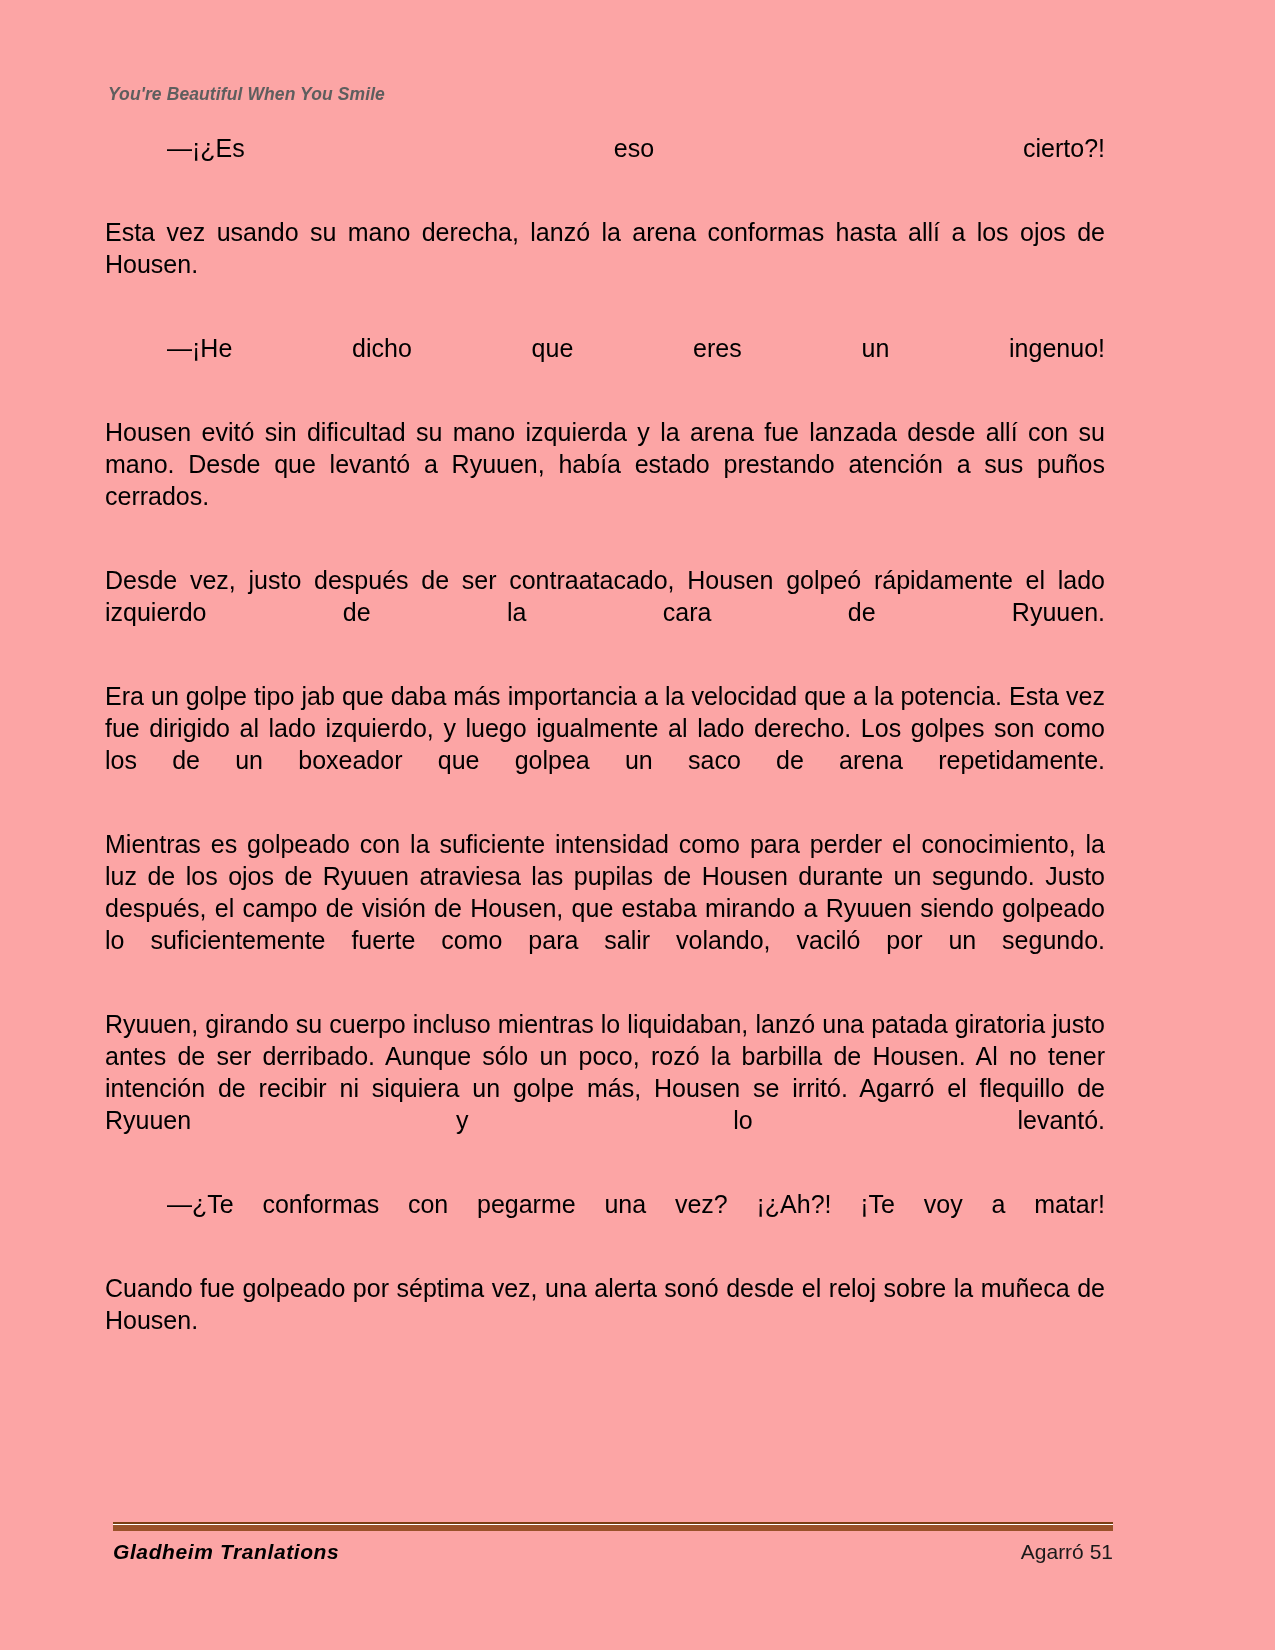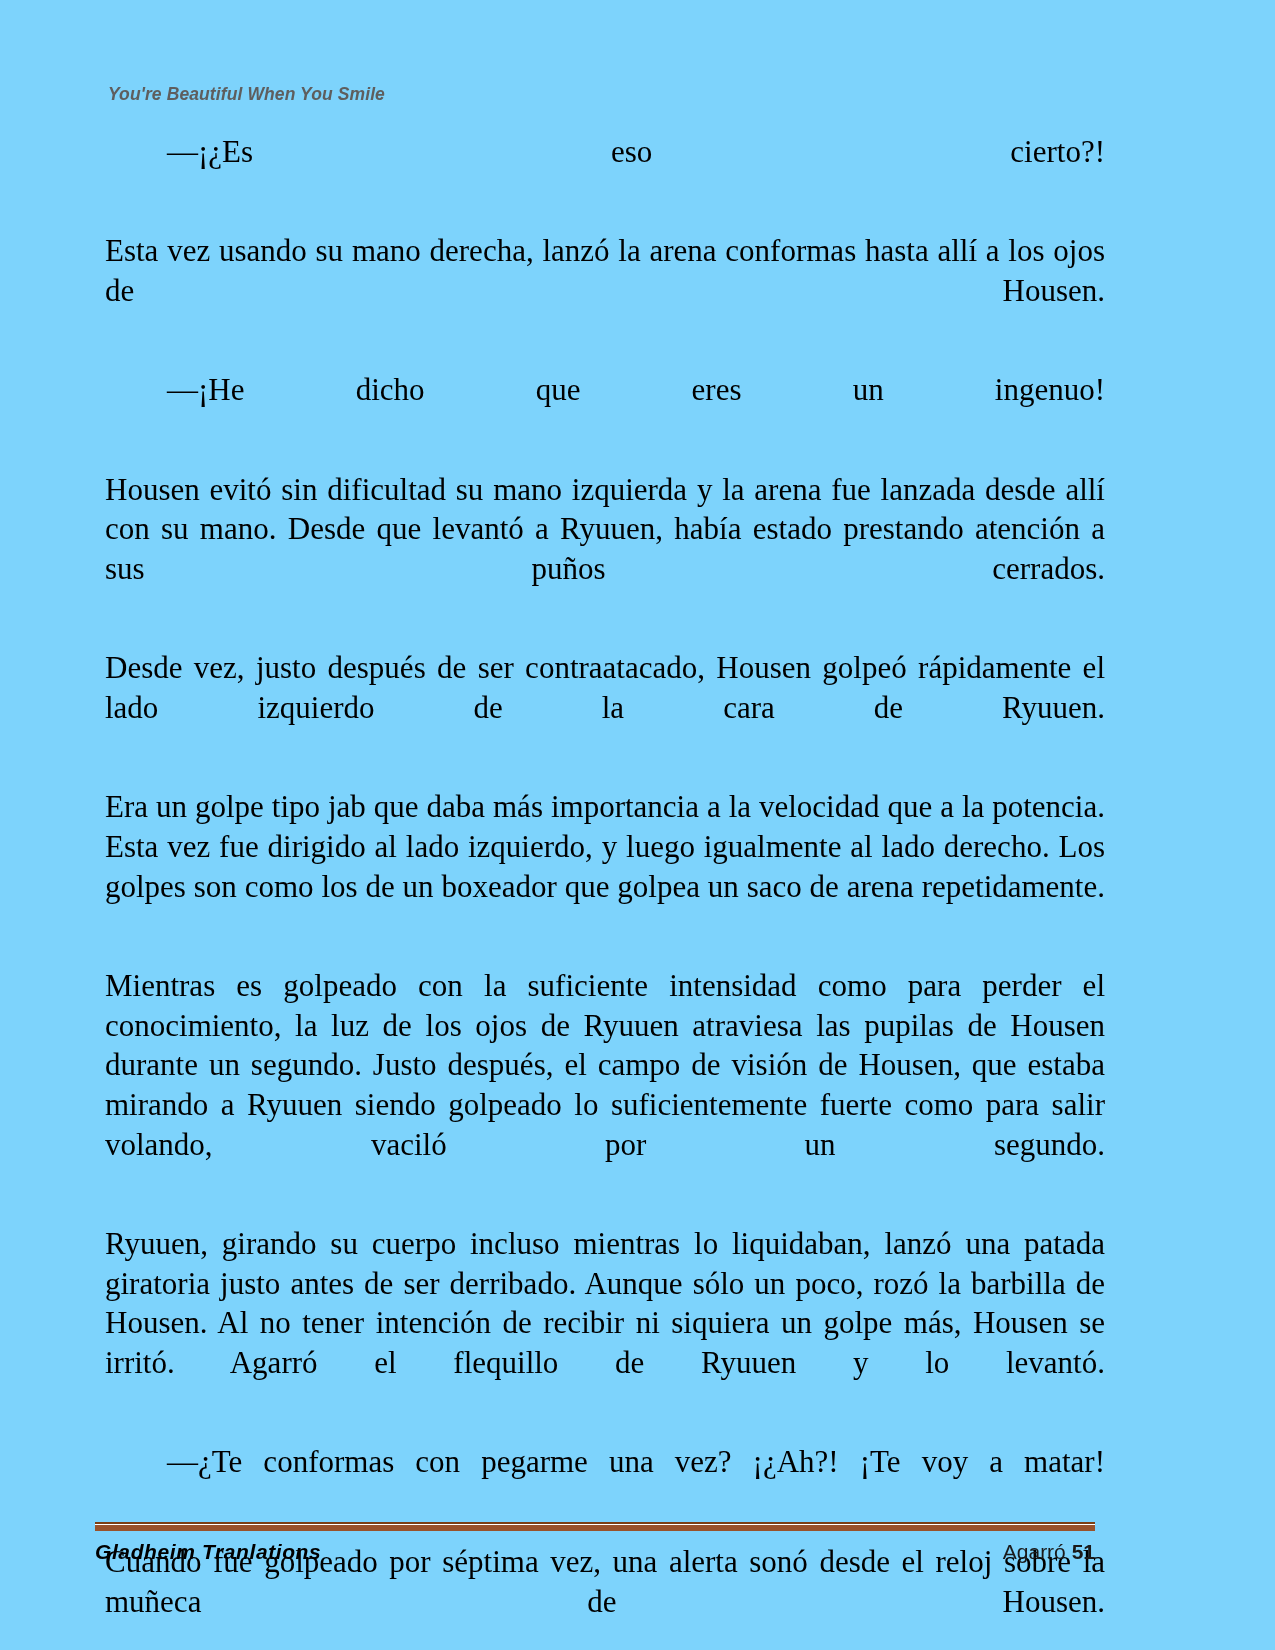--- a/index.html
+++ b/index.html
@@ -6,21 +6,21 @@
   html, body {
     margin: 0;
     padding: 0;
     background: #ffffff;
   }
 
   .page {
     position: relative;
     width: 1275px;
     height: 1650px;
-    background: #7dd3fc;
+    background: #fca5a5;
     box-sizing: border-box;
     font-family: "Liberation Sans", "DejaVu Sans", sans-serif;
     overflow: hidden;
   }
 
   
   .page-header {
     position: absolute;
     left: 108px;
     top: 84px;
@@ -39,45 +39,44 @@
   
   .content {
     position: absolute;
     left: 105px;
     top: 132px;
     width: 1000px;
   }
 
   .para {
     margin: 0 0 20px 0;
-    font-size: 31px;
+    font-size: 25px;
     line-height: 1.28;
     color: #000000;
     text-align: justify;
     text-justify: inter-word;
     -webkit-hyphens: none;
     hyphens: none;
-    font-family: Liberation Serif, serif;
   }
 
   
   .para::after {
     content: "";
     display: inline-block;
     width: 100%;
   }
 
   .para.dialogue {
     text-indent: 62px;
   }
 
   
   .footer {
     position: absolute;
-    left: 95px;
+    left: 113px;
     bottom: 86px;
     width: 1000px;
   }
 
   .footer-rule {
     width: 100%;
     height: 9px;
     margin-bottom: 9px;
     position: relative;
   }
@@ -115,21 +114,21 @@
     letter-spacing: 0.6px;
     white-space: nowrap;
   }
 
   .footer-page {
     font-size: 21px;
     color: #1a1a1a;
     white-space: nowrap;
   }
   .footer-page .page-num {
-    font-weight: bold;
+    font-weight: normal;
   }
 </style>
 </head>
 <body>
 
 <div class="page">
 
   <div class="page-header">
     <div class="header-title">You're Beautiful When You Smile</div>
   </div>

